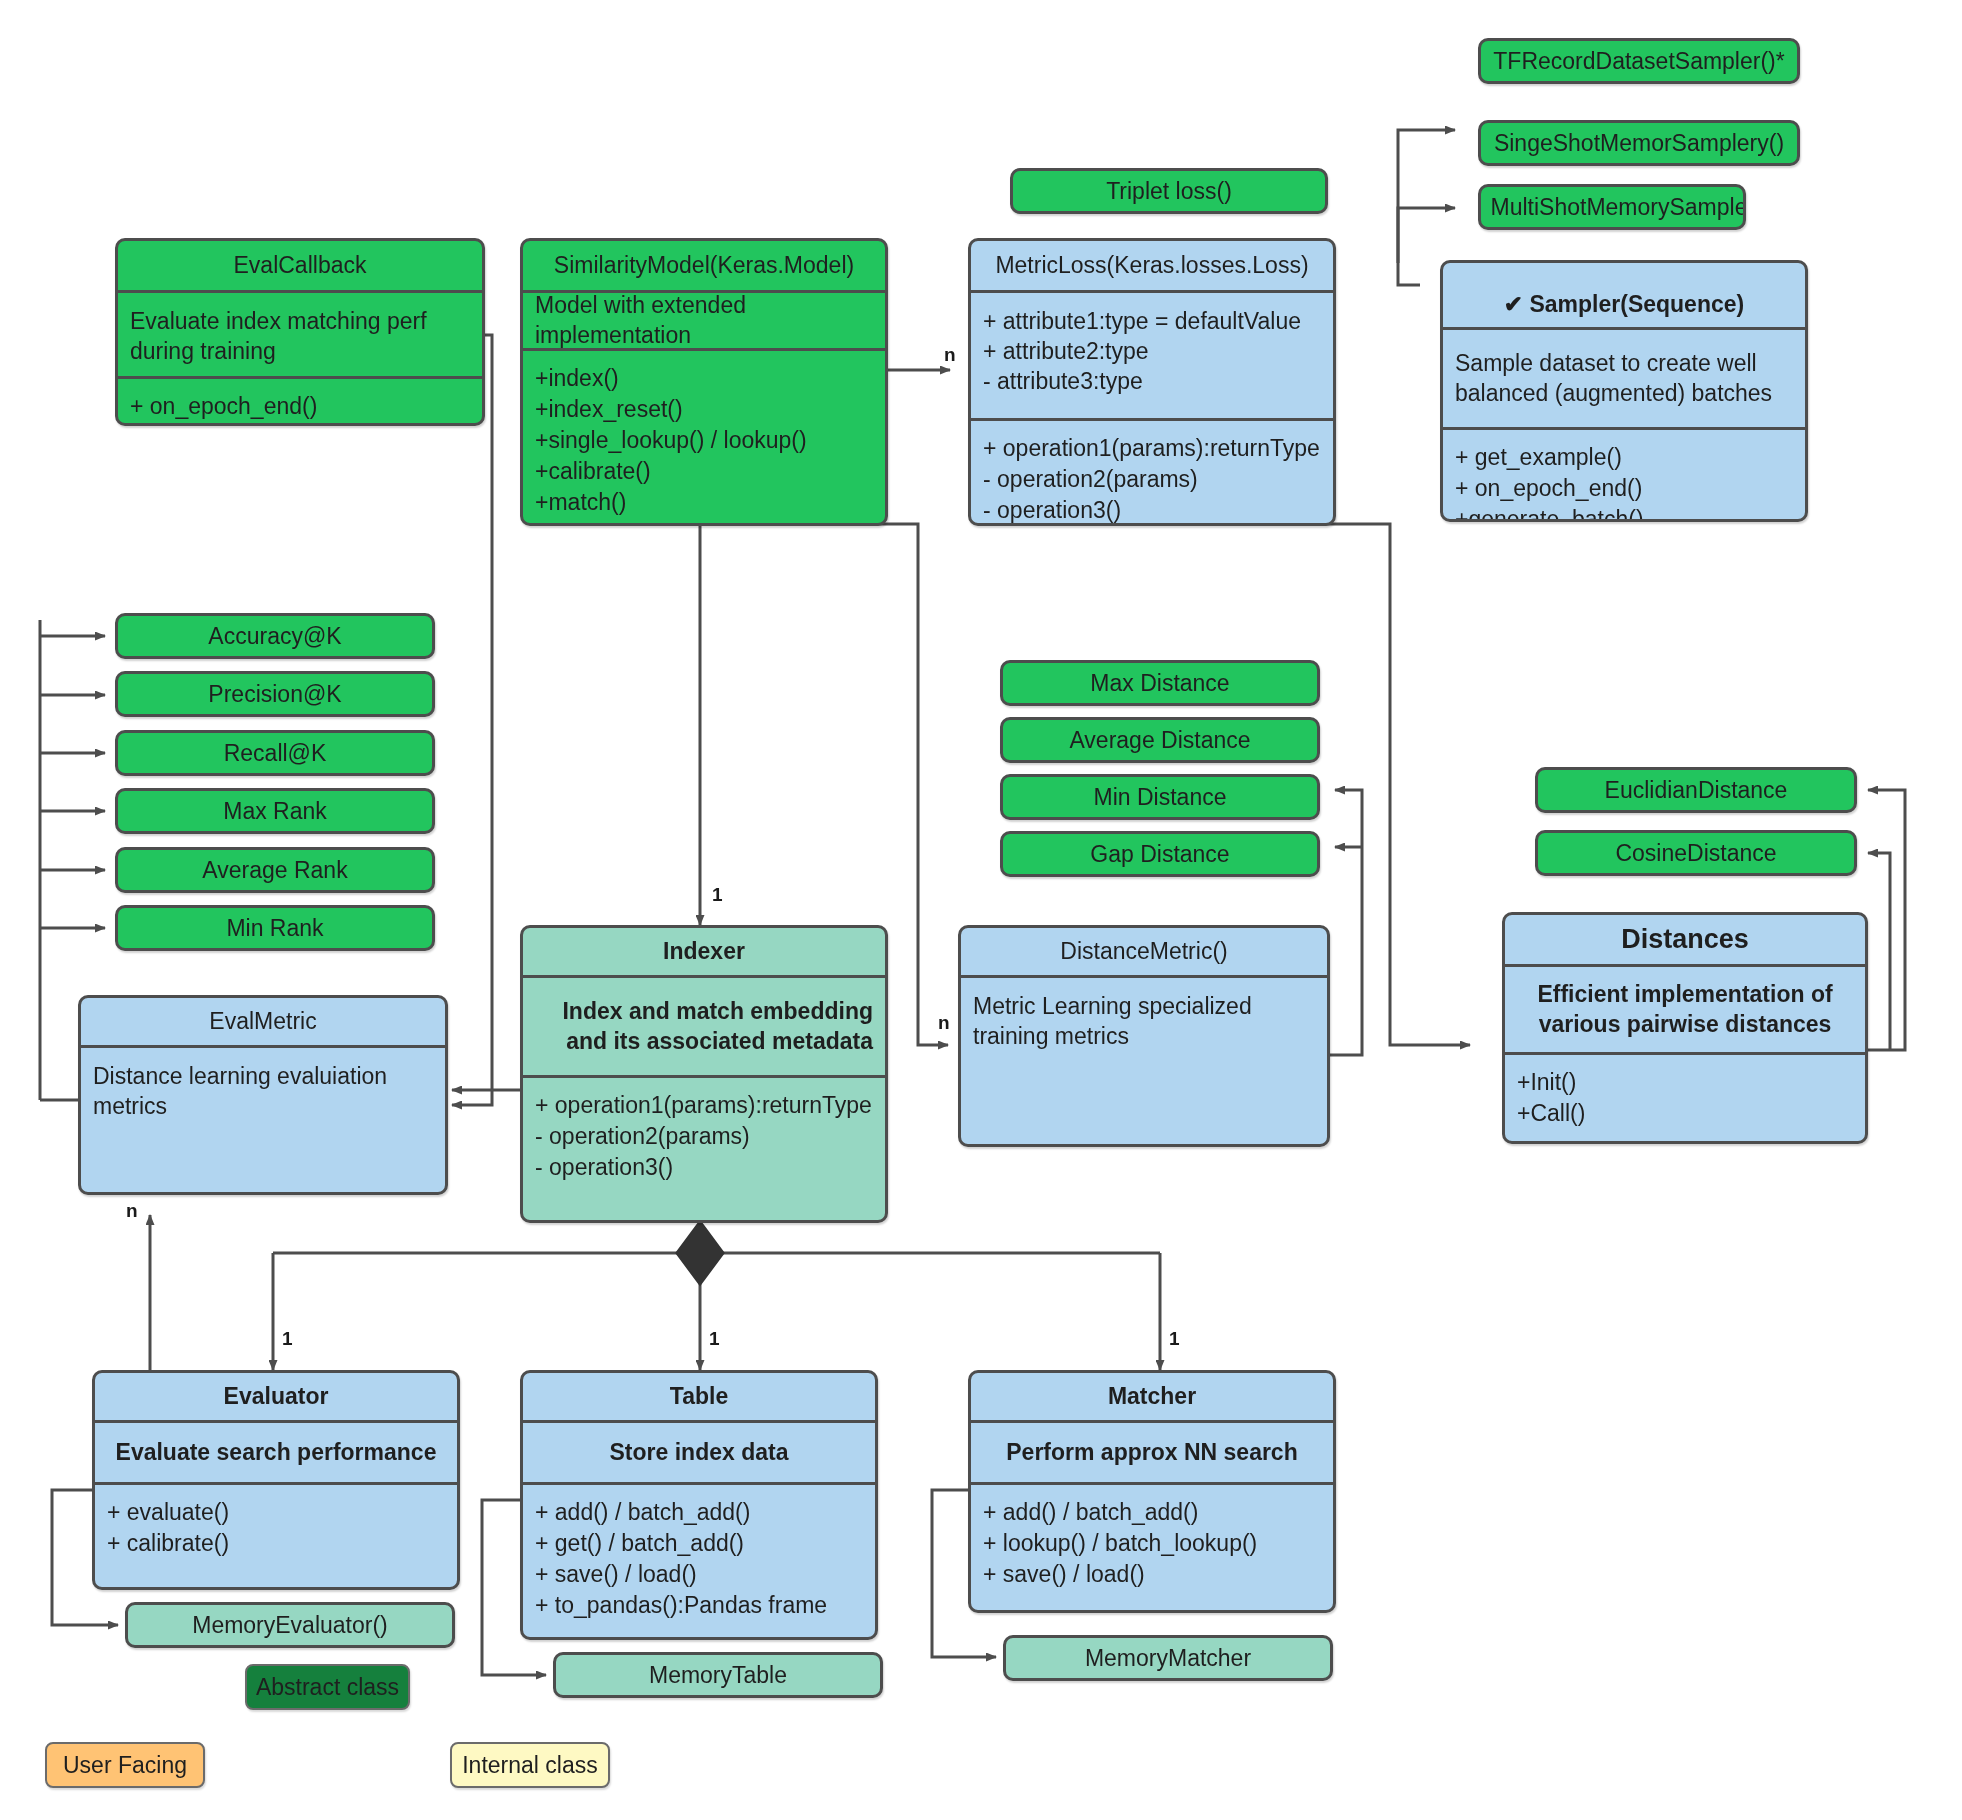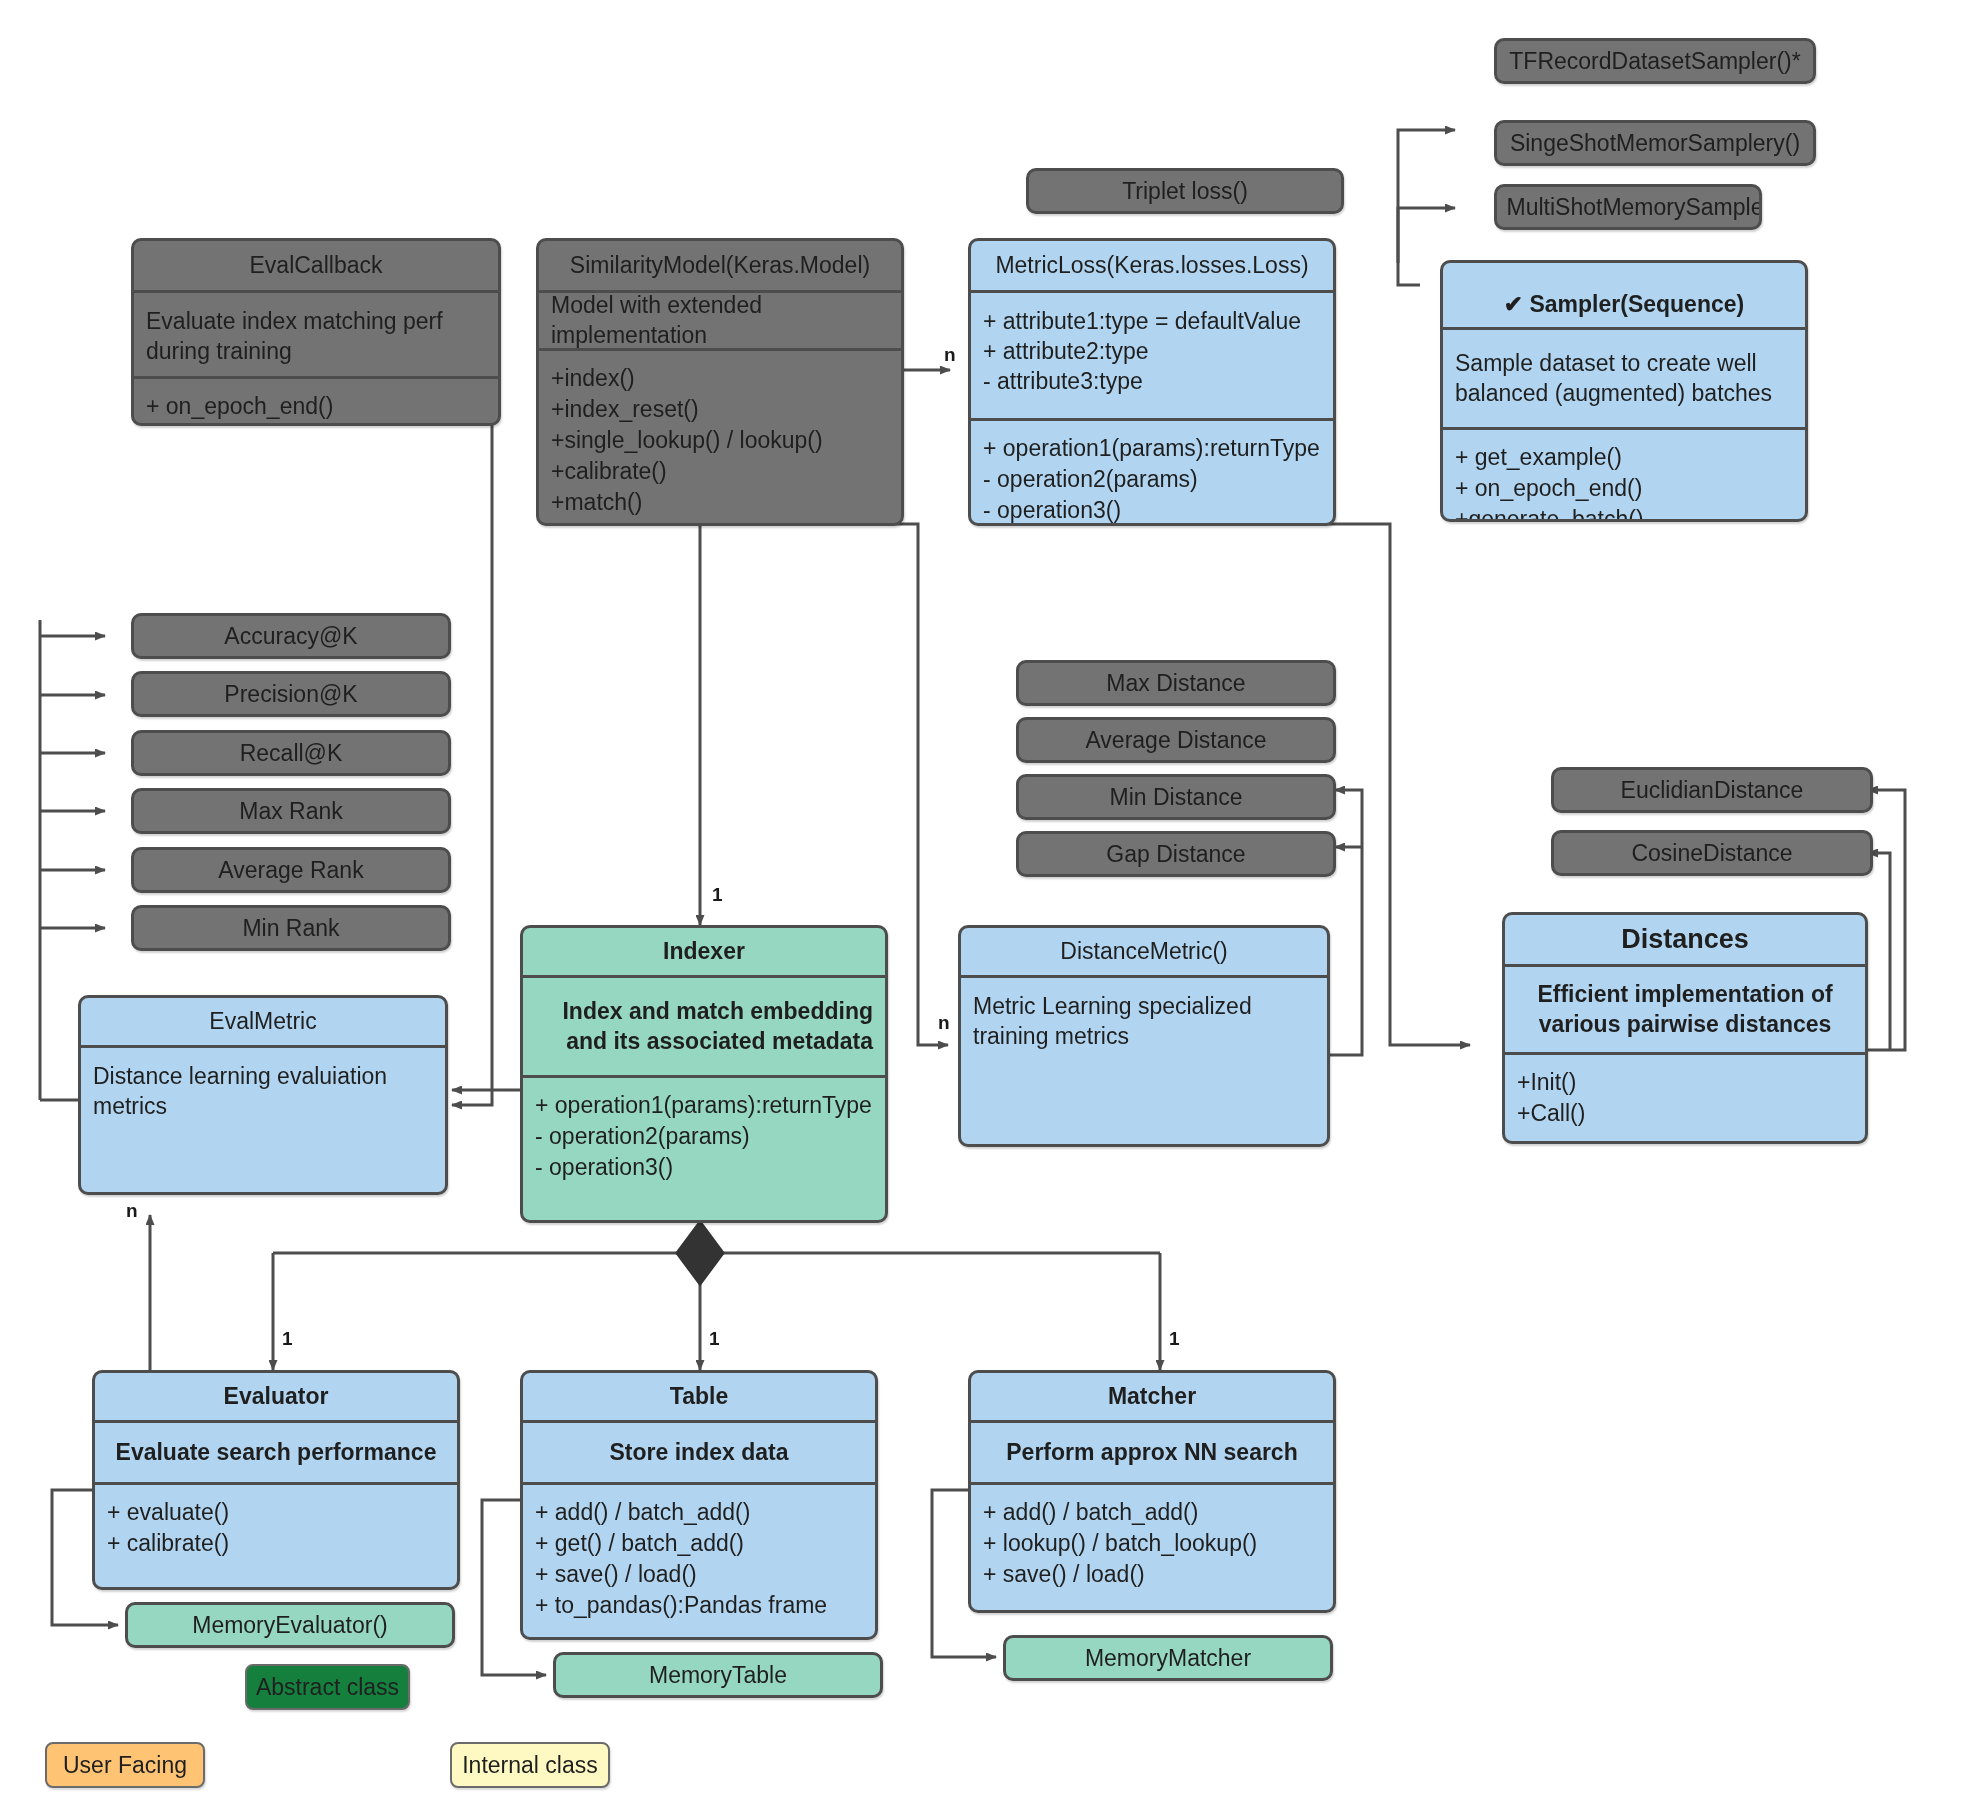--- a/index.html
+++ b/index.html
@@ -25,21 +25,21 @@
     pointer-events: none;
   }
   .node {
     position: absolute;
     box-sizing: border-box;
     border: 3px solid #4d4d4d;
     border-radius: 10px;
     overflow: hidden;
     box-shadow: 1px 2px 2px rgba(0,0,0,0.18);
   }
-  .orange { background: #737373; margin-left: 16px; }
+  .orange { background: #22c55e; }
   .blue   { background: #b1d5f0; }
   .green  { background: #96d7c2; }
 
   .pill {
     display: flex;
     align-items: center;
     justify-content: center;
     font-size: 23px;
     text-align: center;
     padding: 0 10px;

